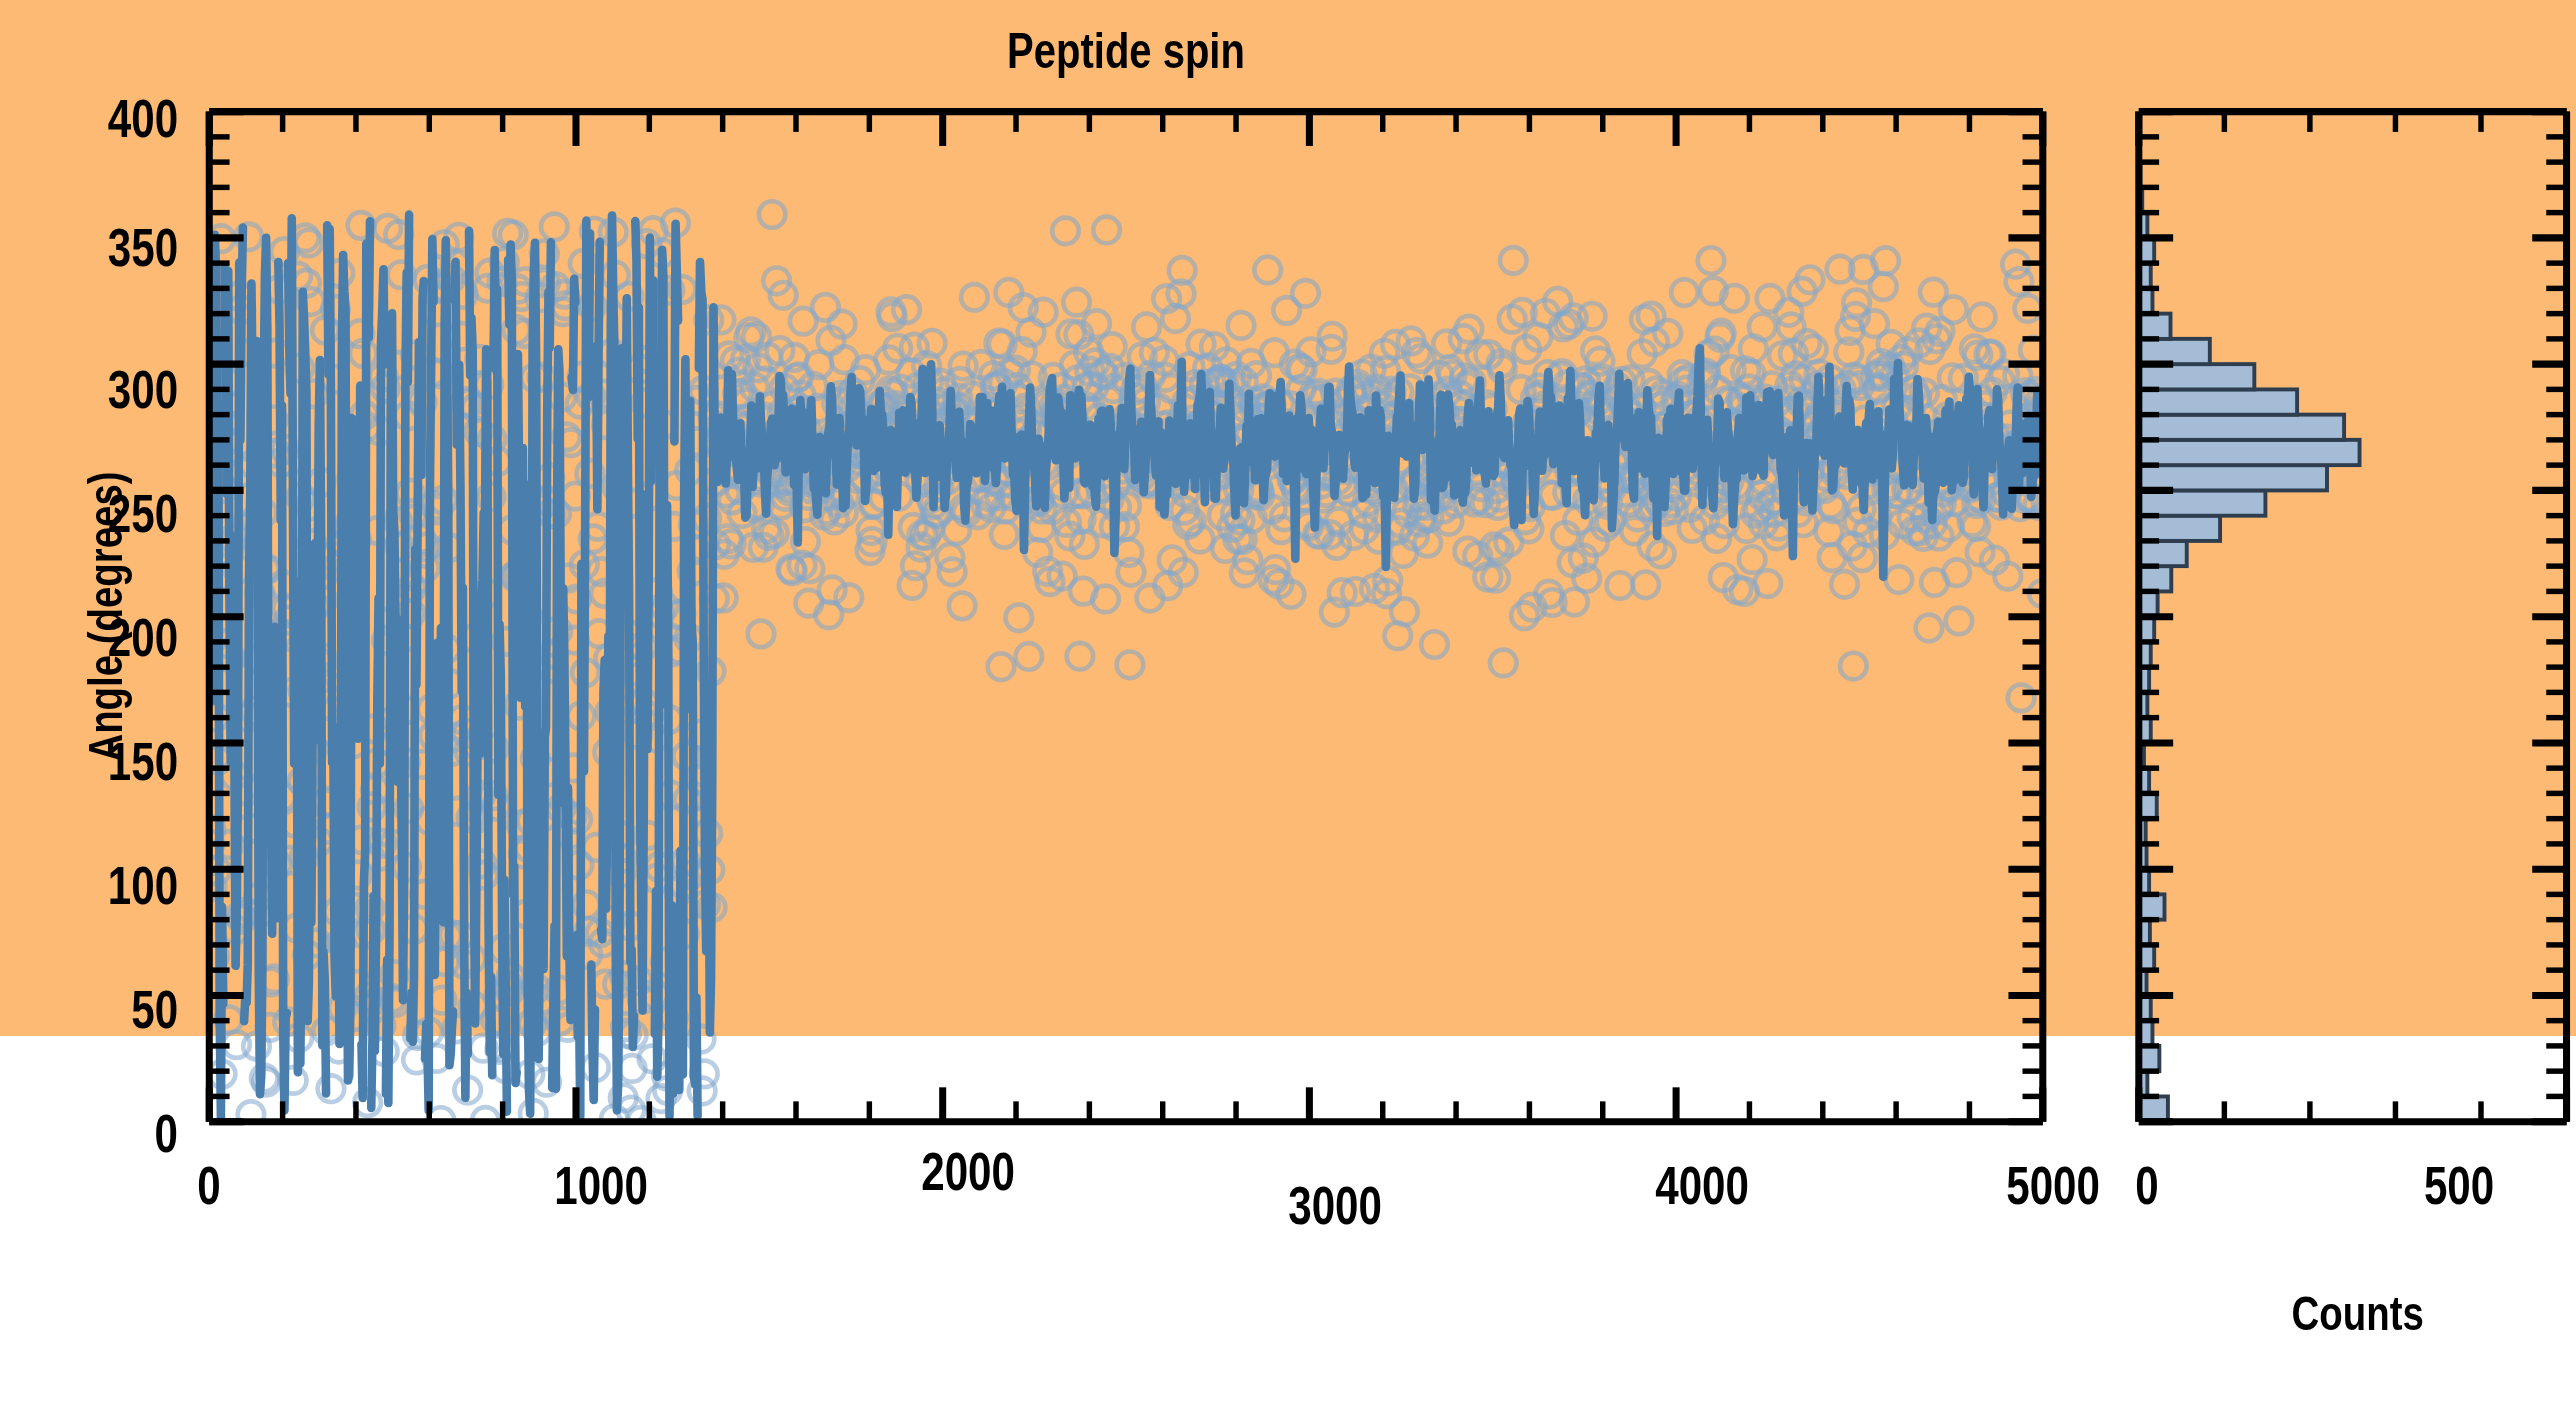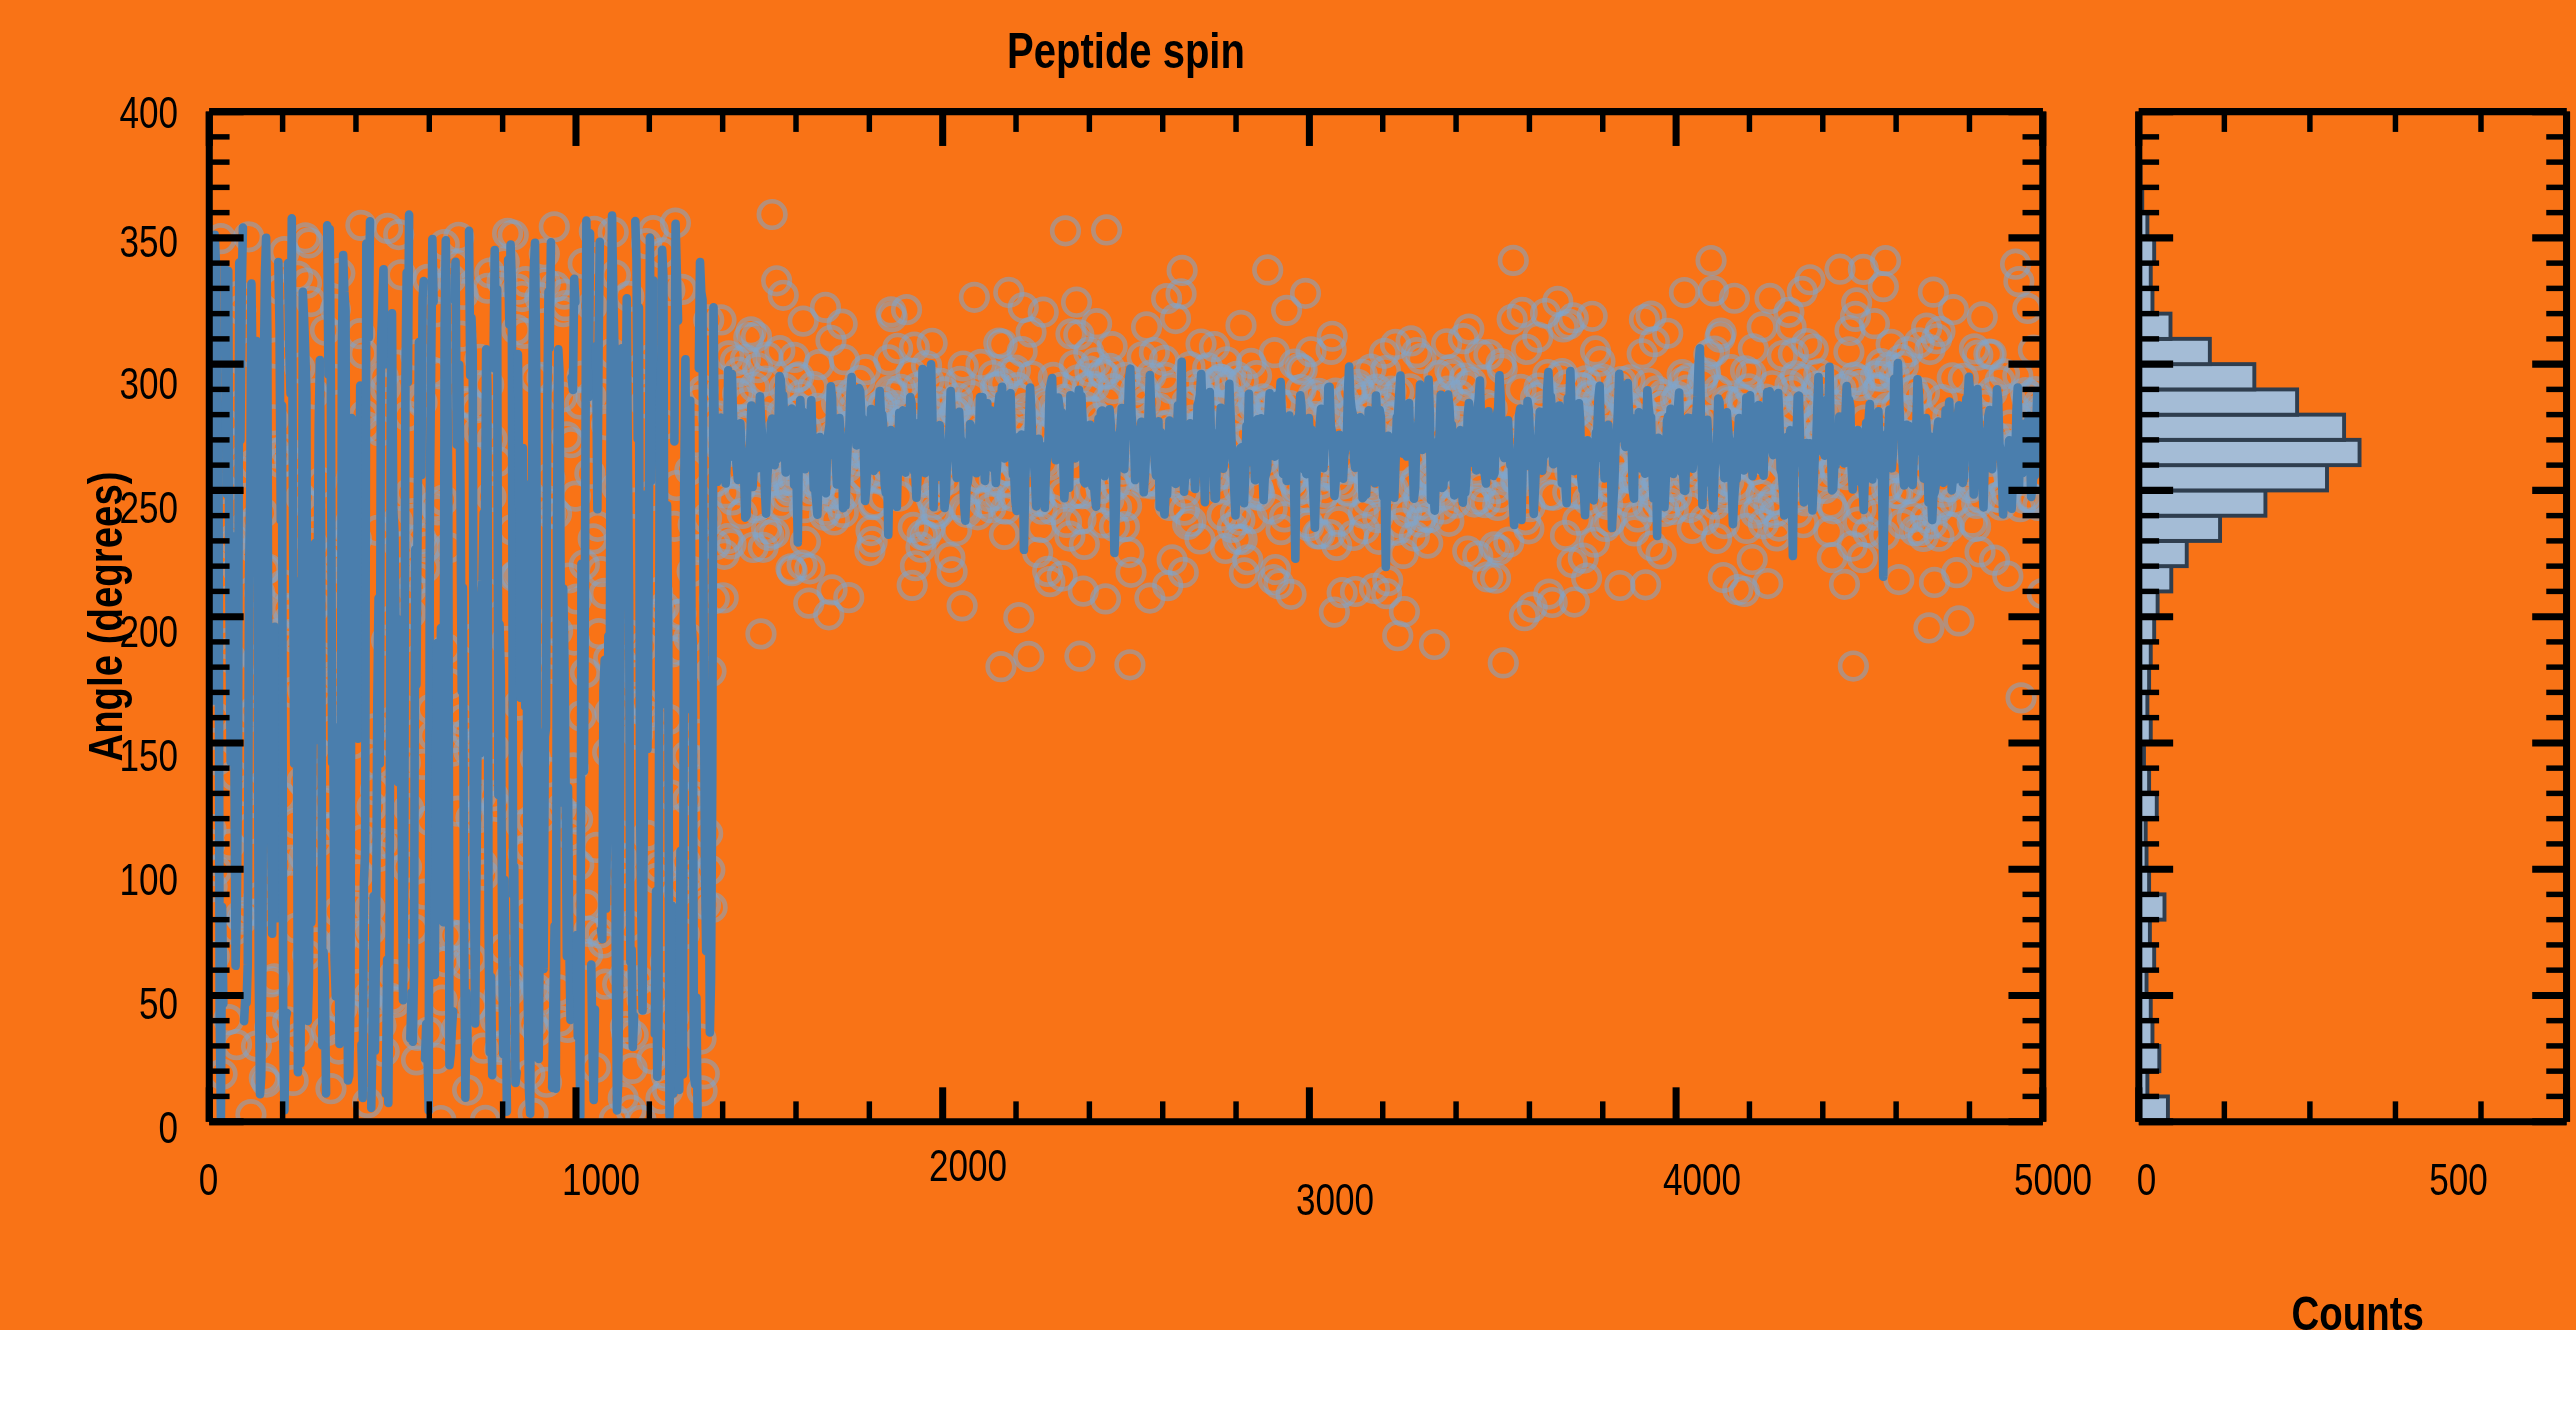--- a/index.html
+++ b/index.html
@@ -1,38 +1,38 @@
 <!DOCTYPE html>
 <html style="font-size:12.5px"><head>
 <meta charset="utf-8">
 <style>
   html,body{margin:0;padding:0;background:#ffffff;}
   body{width:2576px;height:1405px;overflow:hidden;
        font-family:"Liberation Sans","DejaVu Sans",sans-serif;}
-  #root{position:relative;width:2576px;height:1330px;background:#f97316;}
+  #root{position:relative;width:2576px;height:1036px;background:#fdba74;}
   .figtitle{
     position:absolute;left:209px;top:22px;width:1834px;
     text-align:center;font-weight:bold;font-size:50px;color:#000;
     font-family:"Liberation Sans","DejaVu Sans",sans-serif;
     transform:scaleX(.80);transform-origin:center top;white-space:nowrap;
   }
   .axlabel{
     position:absolute;font-weight:bold;font-size:48px;color:#000;
     transform-origin:center center;white-space:nowrap;
   }
   .xlab-main{left:624px;top:1286px;width:781px;text-align:center;}
   .xlab-main span{display:inline-block;transform:scaleX(.80);}
   .xlab-hist{left:2139px;top:1286px;width:437px;text-align:center;}
   .xlab-hist span{display:inline-block;transform:scaleX(.80);}
   .ylab-main{
     left:-168px;top:589px;width:546px;text-align:center;
     transform:rotate(-90deg) scaleX(.80);
   }
   .ticklabel{
-    position:absolute;font-weight:normal;font-size:45px;color:#000;
+    position:absolute;font-weight:bold;font-size:54px;color:#000;
     white-space:nowrap;
   }
   .ticklabel span{display:inline-block;transform:scaleX(.78);transform-origin:inherit;}
   .ytl{text-align:right;width:141px;}
   .ytl span{transform-origin:right center;}
   .xtl{text-align:center;width:234px;}
   .xtl span{transform-origin:center center;}
   svg{position:absolute;left:0;top:0;}
 </style>
 </head>

